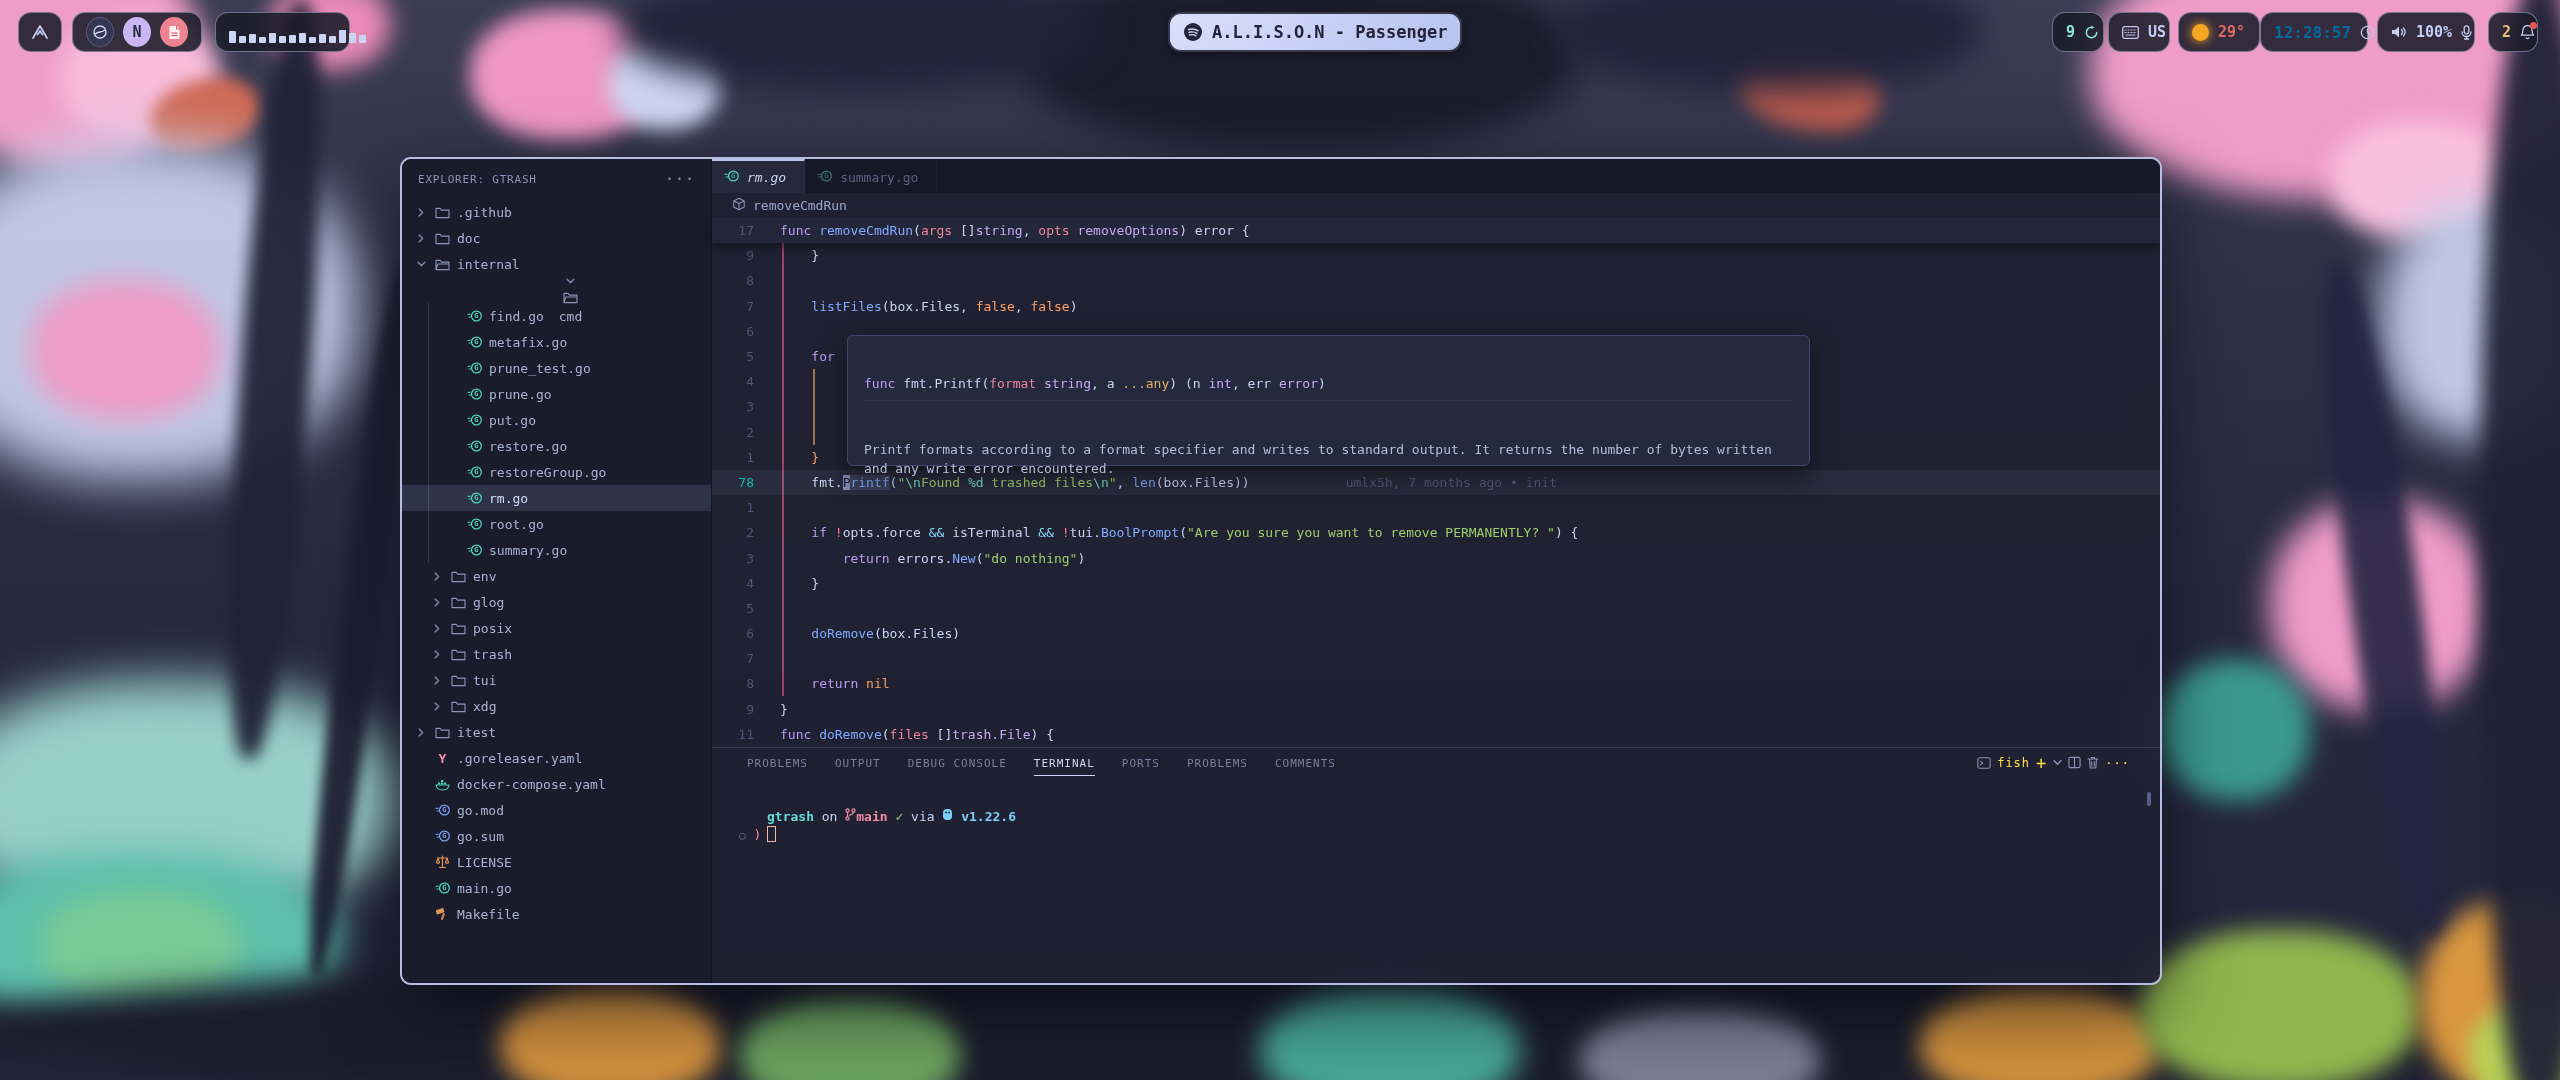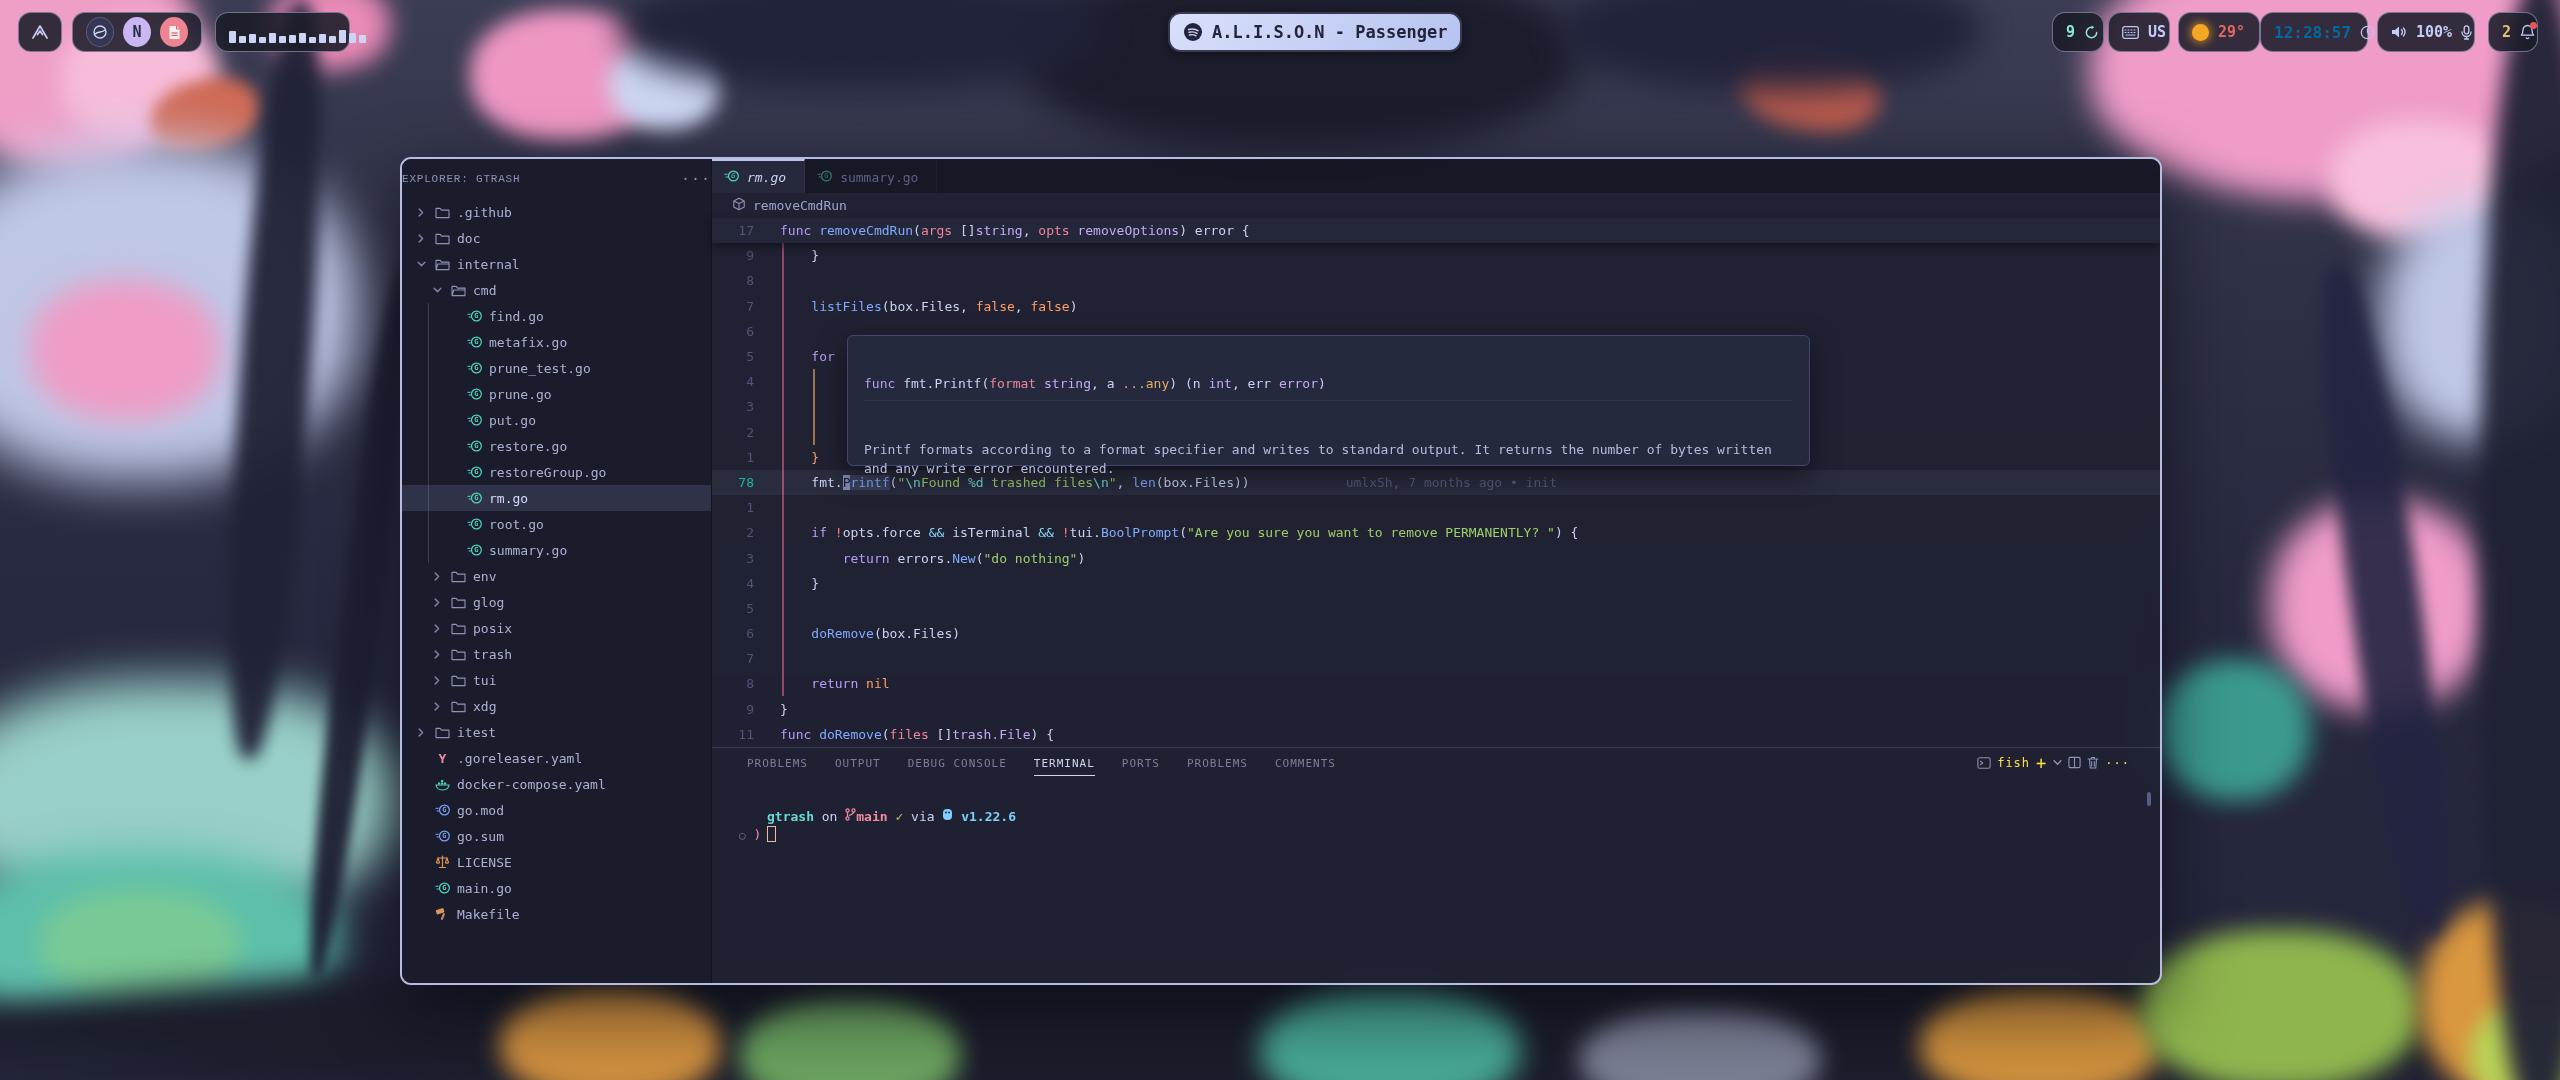--- a/index.html
+++ b/index.html
@@ -33,21 +33,21 @@
   .belldot { position:absolute; top:9px; right:8px; width:7px; height:7px; border-radius:50%; background:#e85555; }
   
   .vswin {
     position:absolute; left:400px; top:157px; width:1762px; height:828px;
     border:2px solid #b6bdde; border-radius:11px; overflow:hidden;
     background:rgba(31,33,50,0.93); backdrop-filter:blur(10px);
     box-shadow:0 24px 70px rgba(5,6,14,0.6); z-index:4; display:flex;
     color:#c8d3f5; font-size:13px;
   }
   .sidebar { width:310px; flex:none; background:rgba(26,28,43,0.95); border-right:1px solid rgba(0,0,0,0.28); position:relative; }
-  .sb-head { height:40px; display:flex; align-items:center; padding:0 0; color:#8b93b8; font-size:11px; letter-spacing:0.8px;font-family:Liberation Mono, monospace; }
+  .sb-head { height:40px; display:flex; align-items:center; padding:0 16px; color:#8b93b8; font-size:11px; letter-spacing:0.8px; }
   .sb-head .more { margin-left:auto; font-size:15px; letter-spacing:1px; cursor:pointer; }
   .trow { height:26px; display:flex; align-items:center; gap:5px; white-space:pre; cursor:pointer; color:#aab2d4; }
   .trow.sel { background:rgba(125,135,185,0.22); color:#d4dcf8; }
   .trow .chev { width:14px; flex:none; display:flex; justify-content:center; color:#7a82a6; }
   .trow .chev svg { transition:none; }
   .trow .chev.open svg { transform:rotate(90deg); }
   .trow .ficon { width:19px; flex:none; display:flex; justify-content:center; align-items:center; font-size:12px; font-weight:bold; }
   .sb-guide { position:absolute; left:26px; width:1px; background:rgba(139,147,184,0.28); }
   .main { flex:1; position:relative; display:flex; flex-direction:column; }
   
@@ -258,21 +258,21 @@
         <div class="trow" style="padding-left: 12px;"><span class="chev"><svg width="9" height="9" viewBox="0 0 8 8">
               <path d="M2 1l3 3-3 3" fill="none" stroke="#7a82a6" stroke-width="1.3" stroke-linecap="round" stroke-linejoin="round"></path>
             </svg></span><span class="ficon"><svg width="15" height="13" viewBox="0 0 16 14">
               <path d="M1 2.5h4.5L7 4.5h8v8H1z" fill="none" stroke="#8b93b8" stroke-width="1.2" stroke-linejoin="round"></path>
             </svg></span><span>doc</span></div>
         <div class="trow" style="padding-left: 12px;"><span class="chev open"><svg width="9" height="9" viewBox="0 0 8 8">
               <path d="M2 1l3 3-3 3" fill="none" stroke="#7a82a6" stroke-width="1.3" stroke-linecap="round" stroke-linejoin="round"></path>
             </svg></span><span class="ficon"><svg width="15" height="13" viewBox="0 0 16 14">
               <path d="M1 2.5h4.5L7 4.5h8v8H1z M1 12.5 L3 6.5 h12" fill="none" stroke="#8b93b8" stroke-width="1.2" stroke-linejoin="round"></path>
             </svg></span><span>internal</span></div>
-        <div class="trow" style="padding-left: 28px;"><span class="chev open"><svg width="9" height="9" viewBox="0 0 8 8">
+        <div class="trow" style="padding-left: 28px; flex-direction: column;"><span class="chev open"><svg width="9" height="9" viewBox="0 0 8 8">
               <path d="M2 1l3 3-3 3" fill="none" stroke="#7a82a6" stroke-width="1.3" stroke-linecap="round" stroke-linejoin="round"></path>
             </svg></span><span class="ficon"><svg width="15" height="13" viewBox="0 0 16 14">
               <path d="M1 2.5h4.5L7 4.5h8v8H1z M1 12.5 L3 6.5 h12" fill="none" stroke="#8b93b8" stroke-width="1.2" stroke-linejoin="round"></path>
             </svg></span><span>cmd</span></div>
         <div class="trow" style="padding-left: 44px;"><span class="chev"></span><span class="ficon"><svg width="16" height="14" viewBox="0 0 17 14">
               <circle cx="10" cy="7" r="5.2" fill="none" stroke="#4fd6be" stroke-width="1.3"></circle>
               <text x="10" y="9.6" font-size="7.5" fill="#4fd6be" text-anchor="middle" font-family="DejaVu Sans Mono,monospace">G</text>
               <line x1="0.5" y1="5.2" x2="3.8" y2="5.2" stroke="#4fd6be" stroke-width="1.1"></line>
               <line x1="1.8" y1="8" x2="4.2" y2="8" stroke="#4fd6be" stroke-width="1.1"></line>
             </svg></span><span>find.go</span></div>

